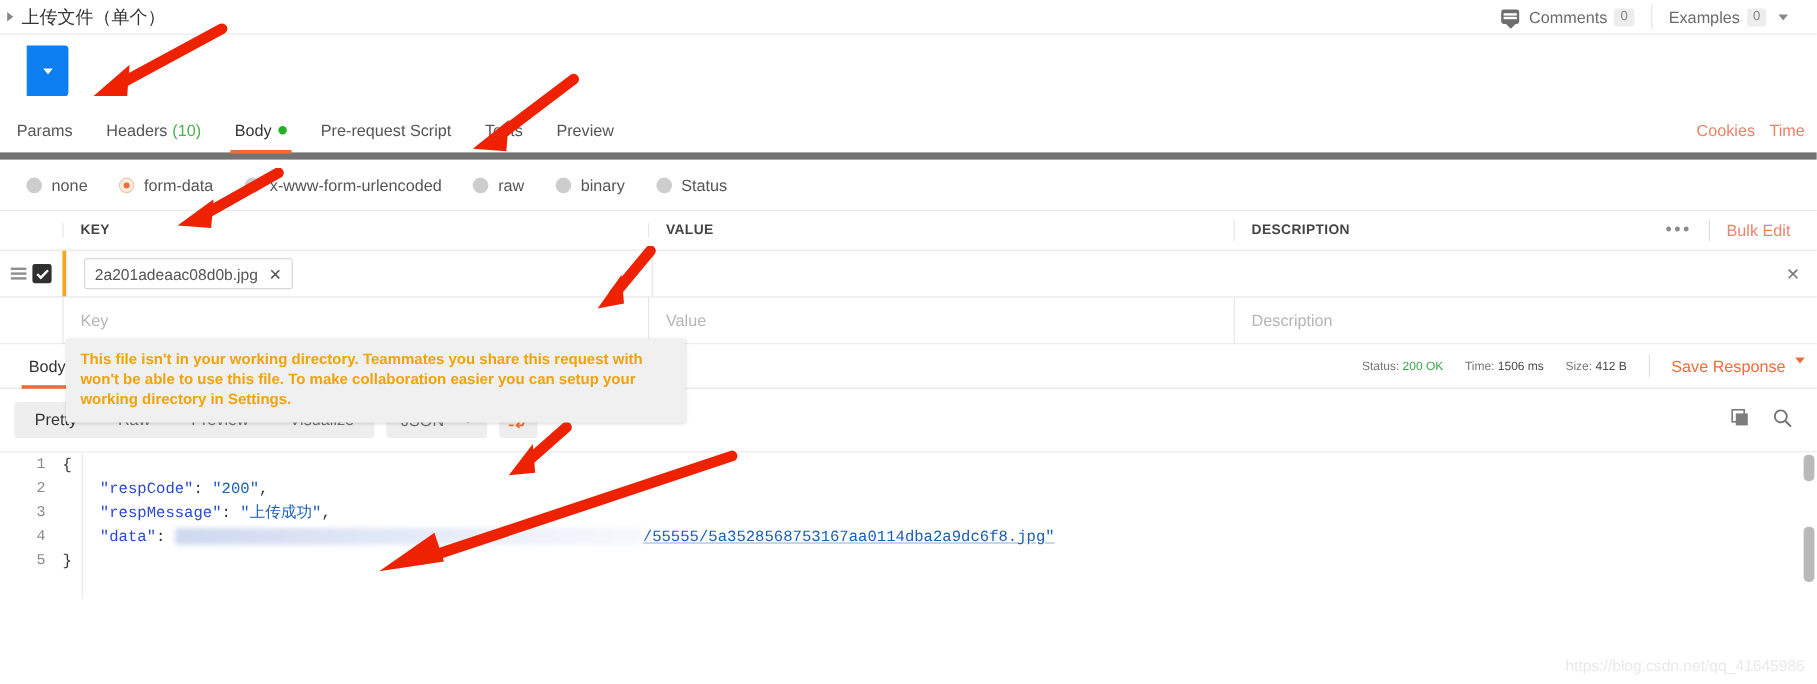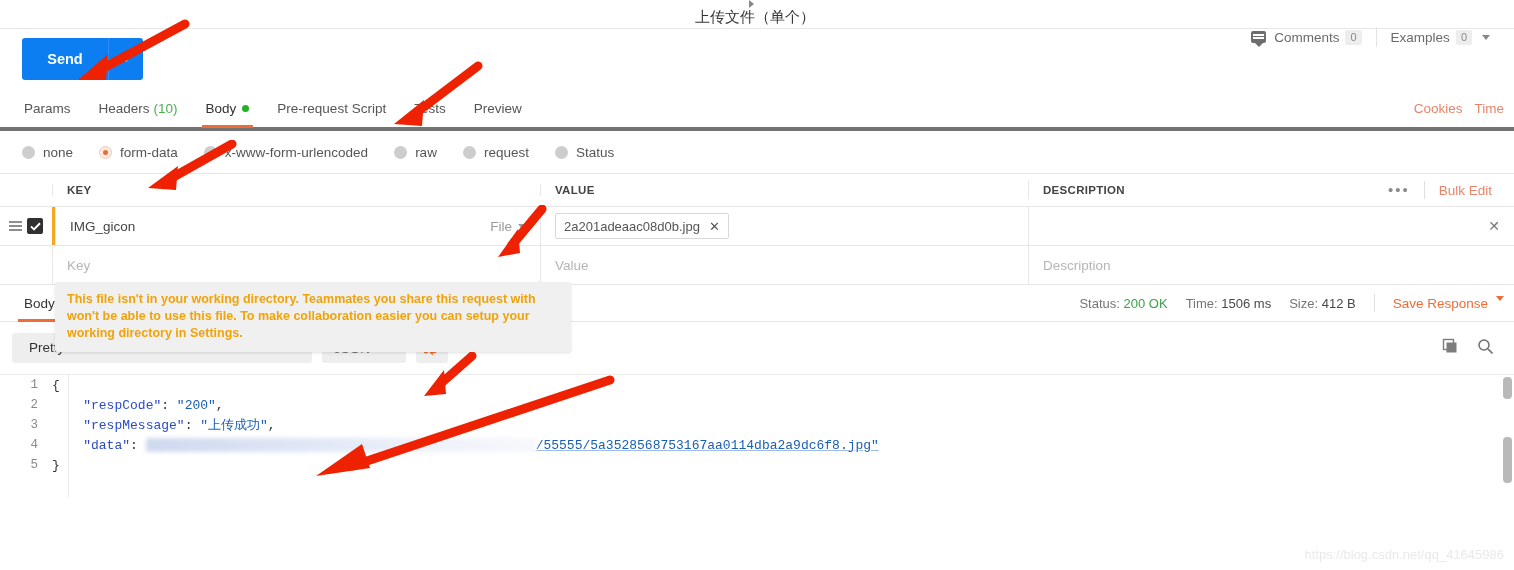--- a/index.html
+++ b/index.html
@@ -12,21 +12,20 @@
     overflow:hidden;
     position:relative;
   }
 
   
   #topbar{
     height:28px;display:flex;align-items:center;
     padding:0 10px 0 6px;
     border-bottom:1px solid #e6e6e6;
     background:#fff;
-    flex-direction:column;
   }
   .caret-right{
     width:0;height:0;border-left:5px solid #888;
     border-top:4px solid transparent;border-bottom:4px solid transparent;
     margin-right:7px;
   }
   #req-title{font-size:15px;color:#333;font-weight:400;}
   #topbar-right{margin-left:auto;display:flex;align-items:center;height:100%;justify-content:space-between;}
   .tb-group{display:flex;align-items:center;padding:0 14px;height:100%;}
   .tb-sep{width:1px;height:20px;background:#e3e3e3;}
@@ -93,21 +92,21 @@
   #save-caret-btn{
     height:42px;width:30px;background:#eeeeee;border:1px solid #dcdcdc;border-left:none;
     border-radius:0 3px 3px 0;display:flex;align-items:center;justify-content:center;box-sizing:border-box;
   }
   #save-caret-btn i{width:0;height:0;border-top:5px solid #777;
     border-left:4.5px solid transparent;border-right:4.5px solid transparent;display:block;}
 
   
   #req-tabs{
     height:38px;display:flex;align-items:stretch;
-    border-bottom:4px solid #737373;padding-left:10px;position:relative;
+    border-bottom:6px solid #737373;position:relative;
   }
   .rtab{
     display:flex;align-items:center;padding:0 14px;color:#555;font-size:13.5px;
     position:relative;
   }
   .rtab.active{color:#333;}
   .rtab.active:after{
     content:"";position:absolute;left:10px;right:10px;bottom:-1px;height:3px;background:#ef6c38;
   }
   .hdr-count{color:#4caf50;margin-left:4px;}
@@ -172,21 +171,21 @@
 
   
   #resp-status-bar{
     height:36px;display:flex;align-items:center;padding-left:10px;
     border-bottom:1px solid #e6e6e6;position:relative;background:#fff;
   }
   .rsp-tab{display:flex;align-items:center;padding:0 14px;height:100%;color:#555;font-size:13.5px;position:relative;}
   .rsp-tab.active{color:#333;}
   .rsp-tab.active:after{content:"";position:absolute;left:8px;right:8px;bottom:-1px;height:3px;background:#ef6c38;}
   #status-right{margin-left:auto;display:flex;align-items:center;gap:18px;padding-right:10px;}
-  .stat{color:#757575;font-size:13px;}
+  .stat{color:#757575;font-size:10px;}
   .stat b{font-weight:normal;}
   .stat-ok{color:#3aa34a;}
   .stat-val{color:#4a4a4a;}
   #save-response{color:#ef6c38;font-size:13.5px;display:flex;}
   #save-response i{width:0;height:0;border-top:5px solid #ef6c38;
     border-left:4.5px solid transparent;border-right:4.5px solid transparent;margin-left:8px;display:block;}
 
   #viewer-bar{height:52px;display:flex;align-items:center;padding:0 12px;}
   #fmt-tabs{display:flex;background:#eeeeee;border-radius:3px;height:30px;align-items:center;}
   .fmt{padding:0 17px;color:#6f6f6f;font-size:13.5px;line-height:30px;}
@@ -268,21 +267,20 @@
     <div class="tb-group">
       <span class="tb-label">Examples</span>
       <span class="count-badge">0</span>
       <span class="chev-down"></span>
     </div>
   </div>
 </div>
 
 <div id="urlbar">
   <div id="send-wrap">
-    <div id="send-btn">Send</div>
     <div id="send-caret-btn">
         <i></i>
       </div>
   </div>
 </div>
 
 <div id="req-tabs">
   <div class="rtab">
       <span>Params</span>
     </div>
@@ -321,21 +319,21 @@
   <label class="radio-item">
     <span class="radio"></span>
     <span class="radio-label">x-www-form-urlencoded</span>
   </label>
   <label class="radio-item">
     <span class="radio"></span>
     <span class="radio-label">raw</span>
   </label>
   <label class="radio-item">
     <span class="radio"></span>
-    <span class="radio-label">request</span>
+    <span class="radio-label">binary</span>
   </label>
   <label class="radio-item">
     <span class="radio"></span>
     <span class="radio-label">Status</span>
   </label>
 </div>
 
 <div id="fd-table">
   <div class="fd-head">
     <div class="c-handle"></div>
@@ -359,27 +357,20 @@
     <div class="active-stripe" style="background:transparent;width:0"></div>
     <div class="c-handle">
       <span class="drag-lines"></span>
       <span class="chk">
         <svg width="11" height="9" viewBox="0 0 11 9">
             <path d="M1 4.4 L4 7.4 L10 1.2" stroke="#fff" stroke-width="2" fill="none"></path>
           </svg>
       </span>
     </div>
     <div class="active-stripe"></div>
-    <div class="c-key" style="width:485px">
-      <span class="key-text">IMG_gicon</span>
-      <span class="file-sel">
-        <span>File</span>
-        <i></i>
-      </span>
-    </div>
     <div class="c-val">
       <span class="file-chip">
         <span>2a201adeaac08d0b.jpg</span>
         <span class="x-btn">✕</span>
       </span>
     </div>
     <div class="c-desc">
       <span class="row-x">✕</span>
     </div>
   </div>

